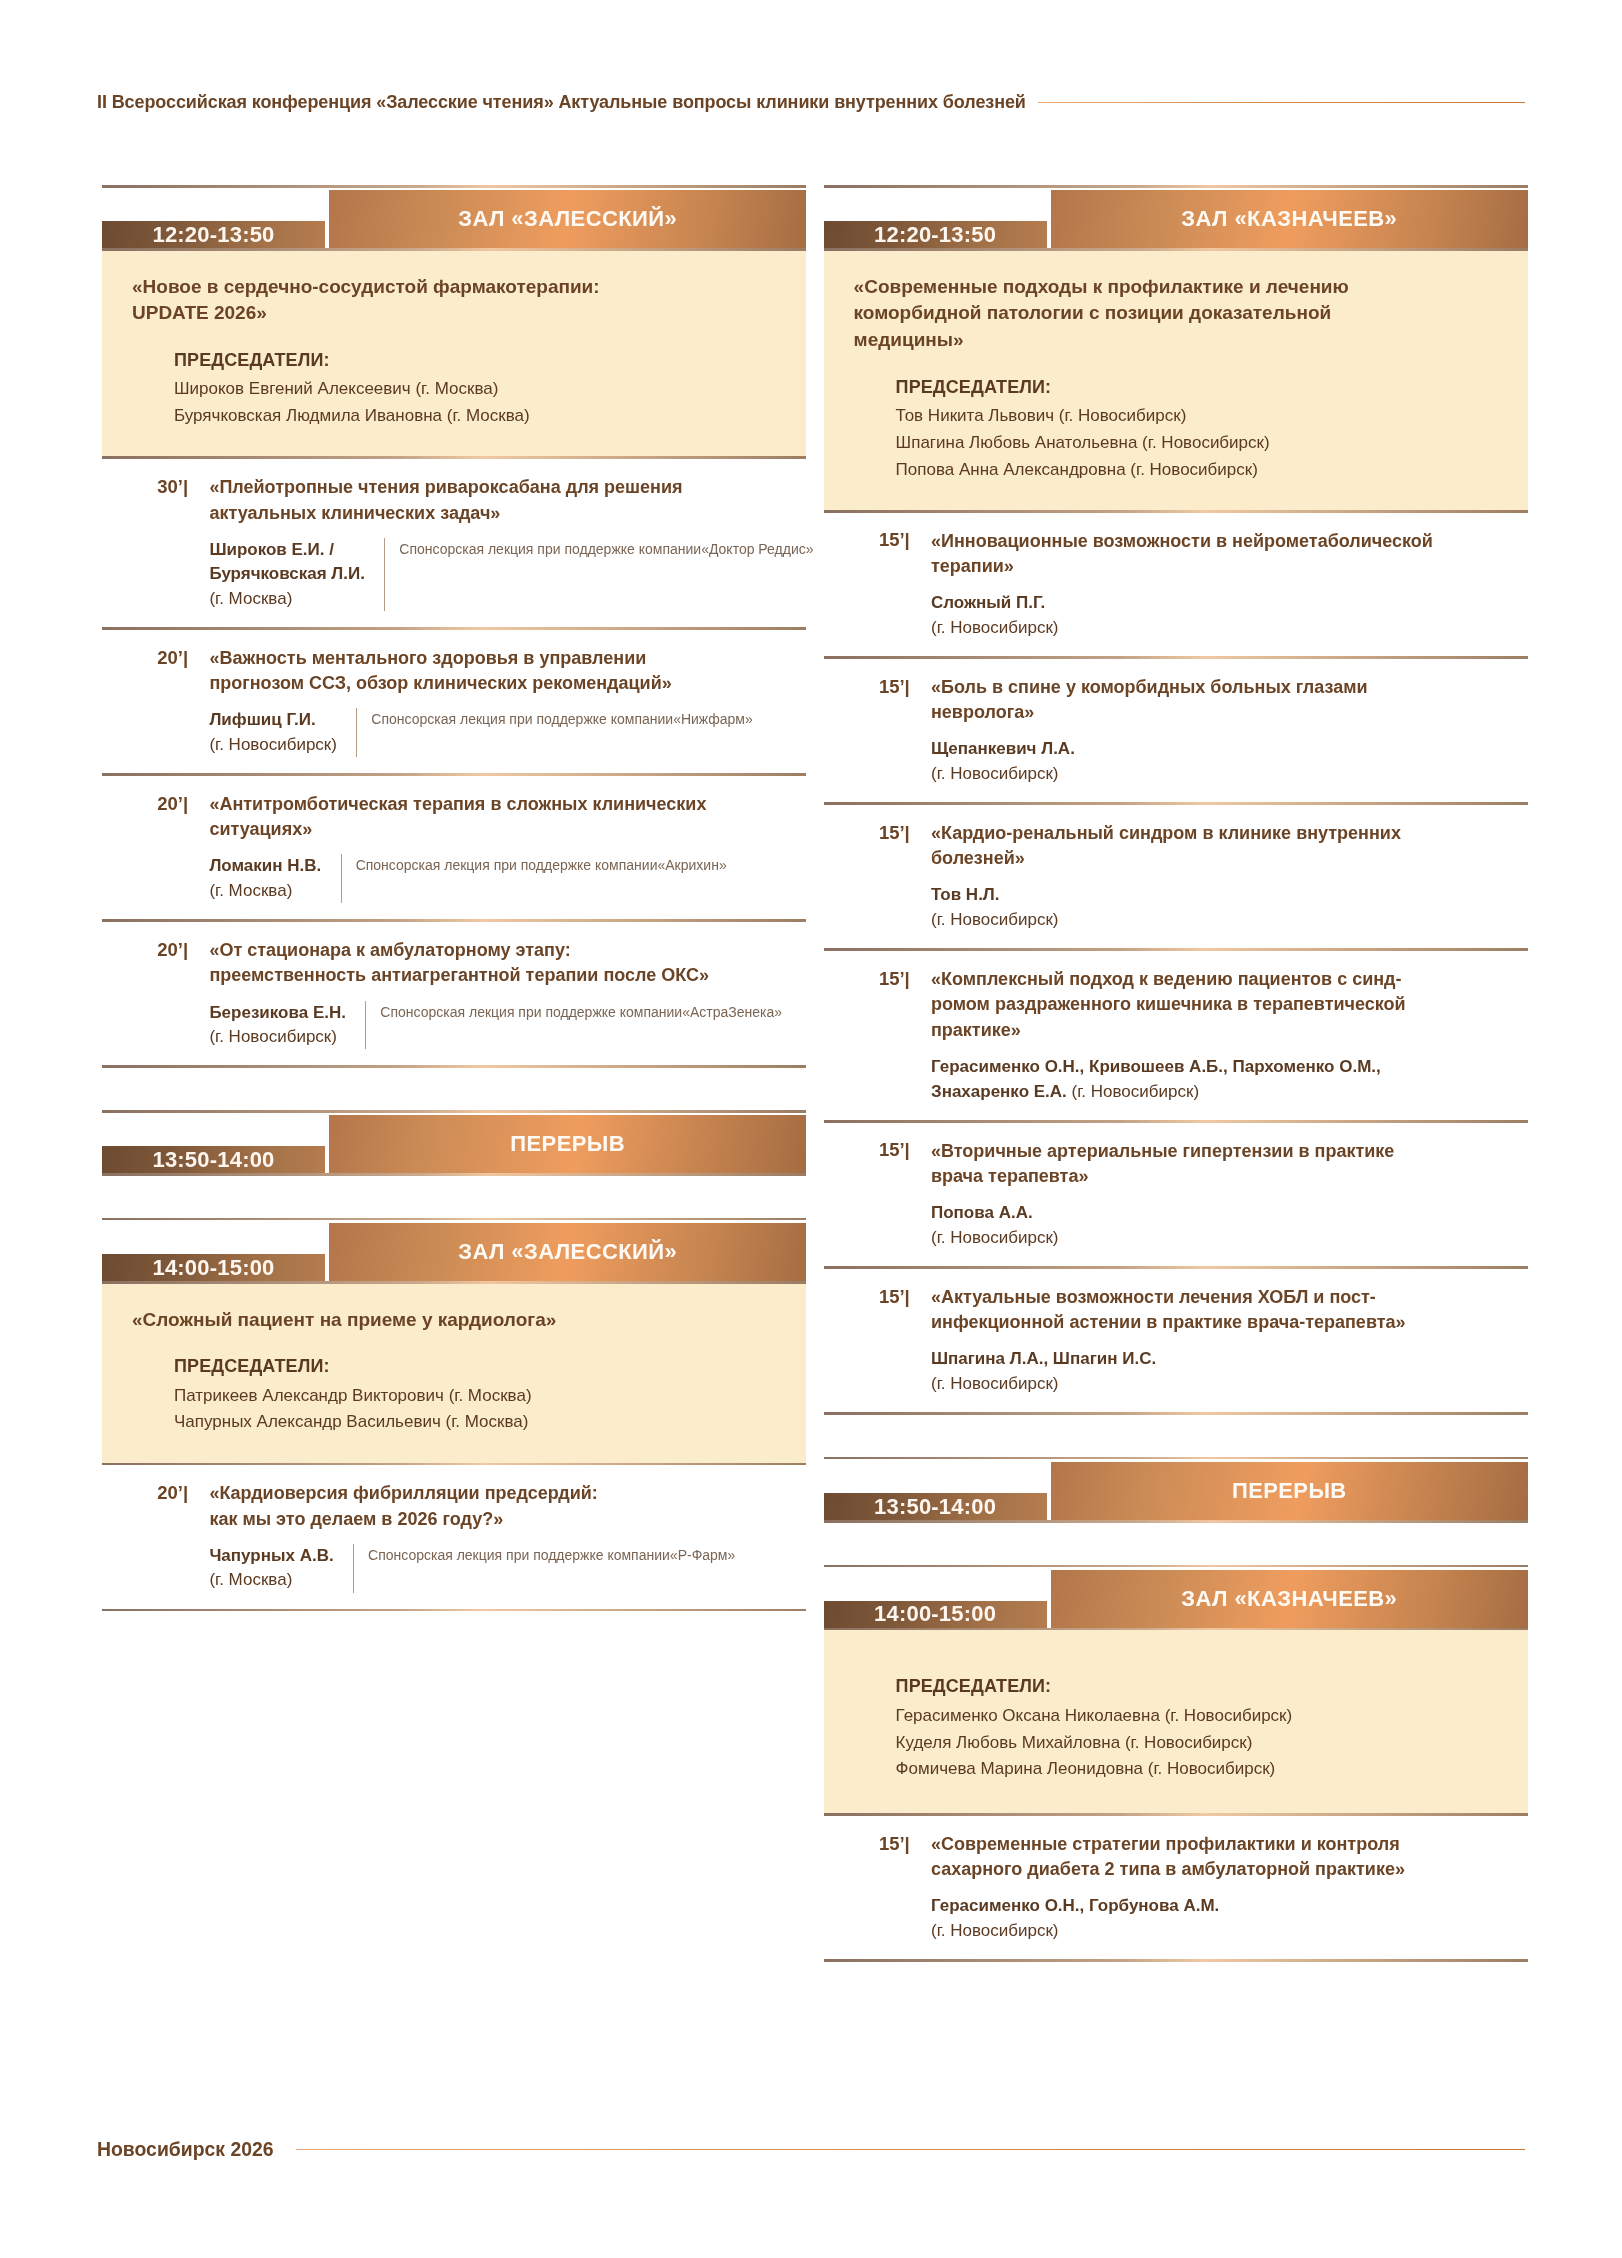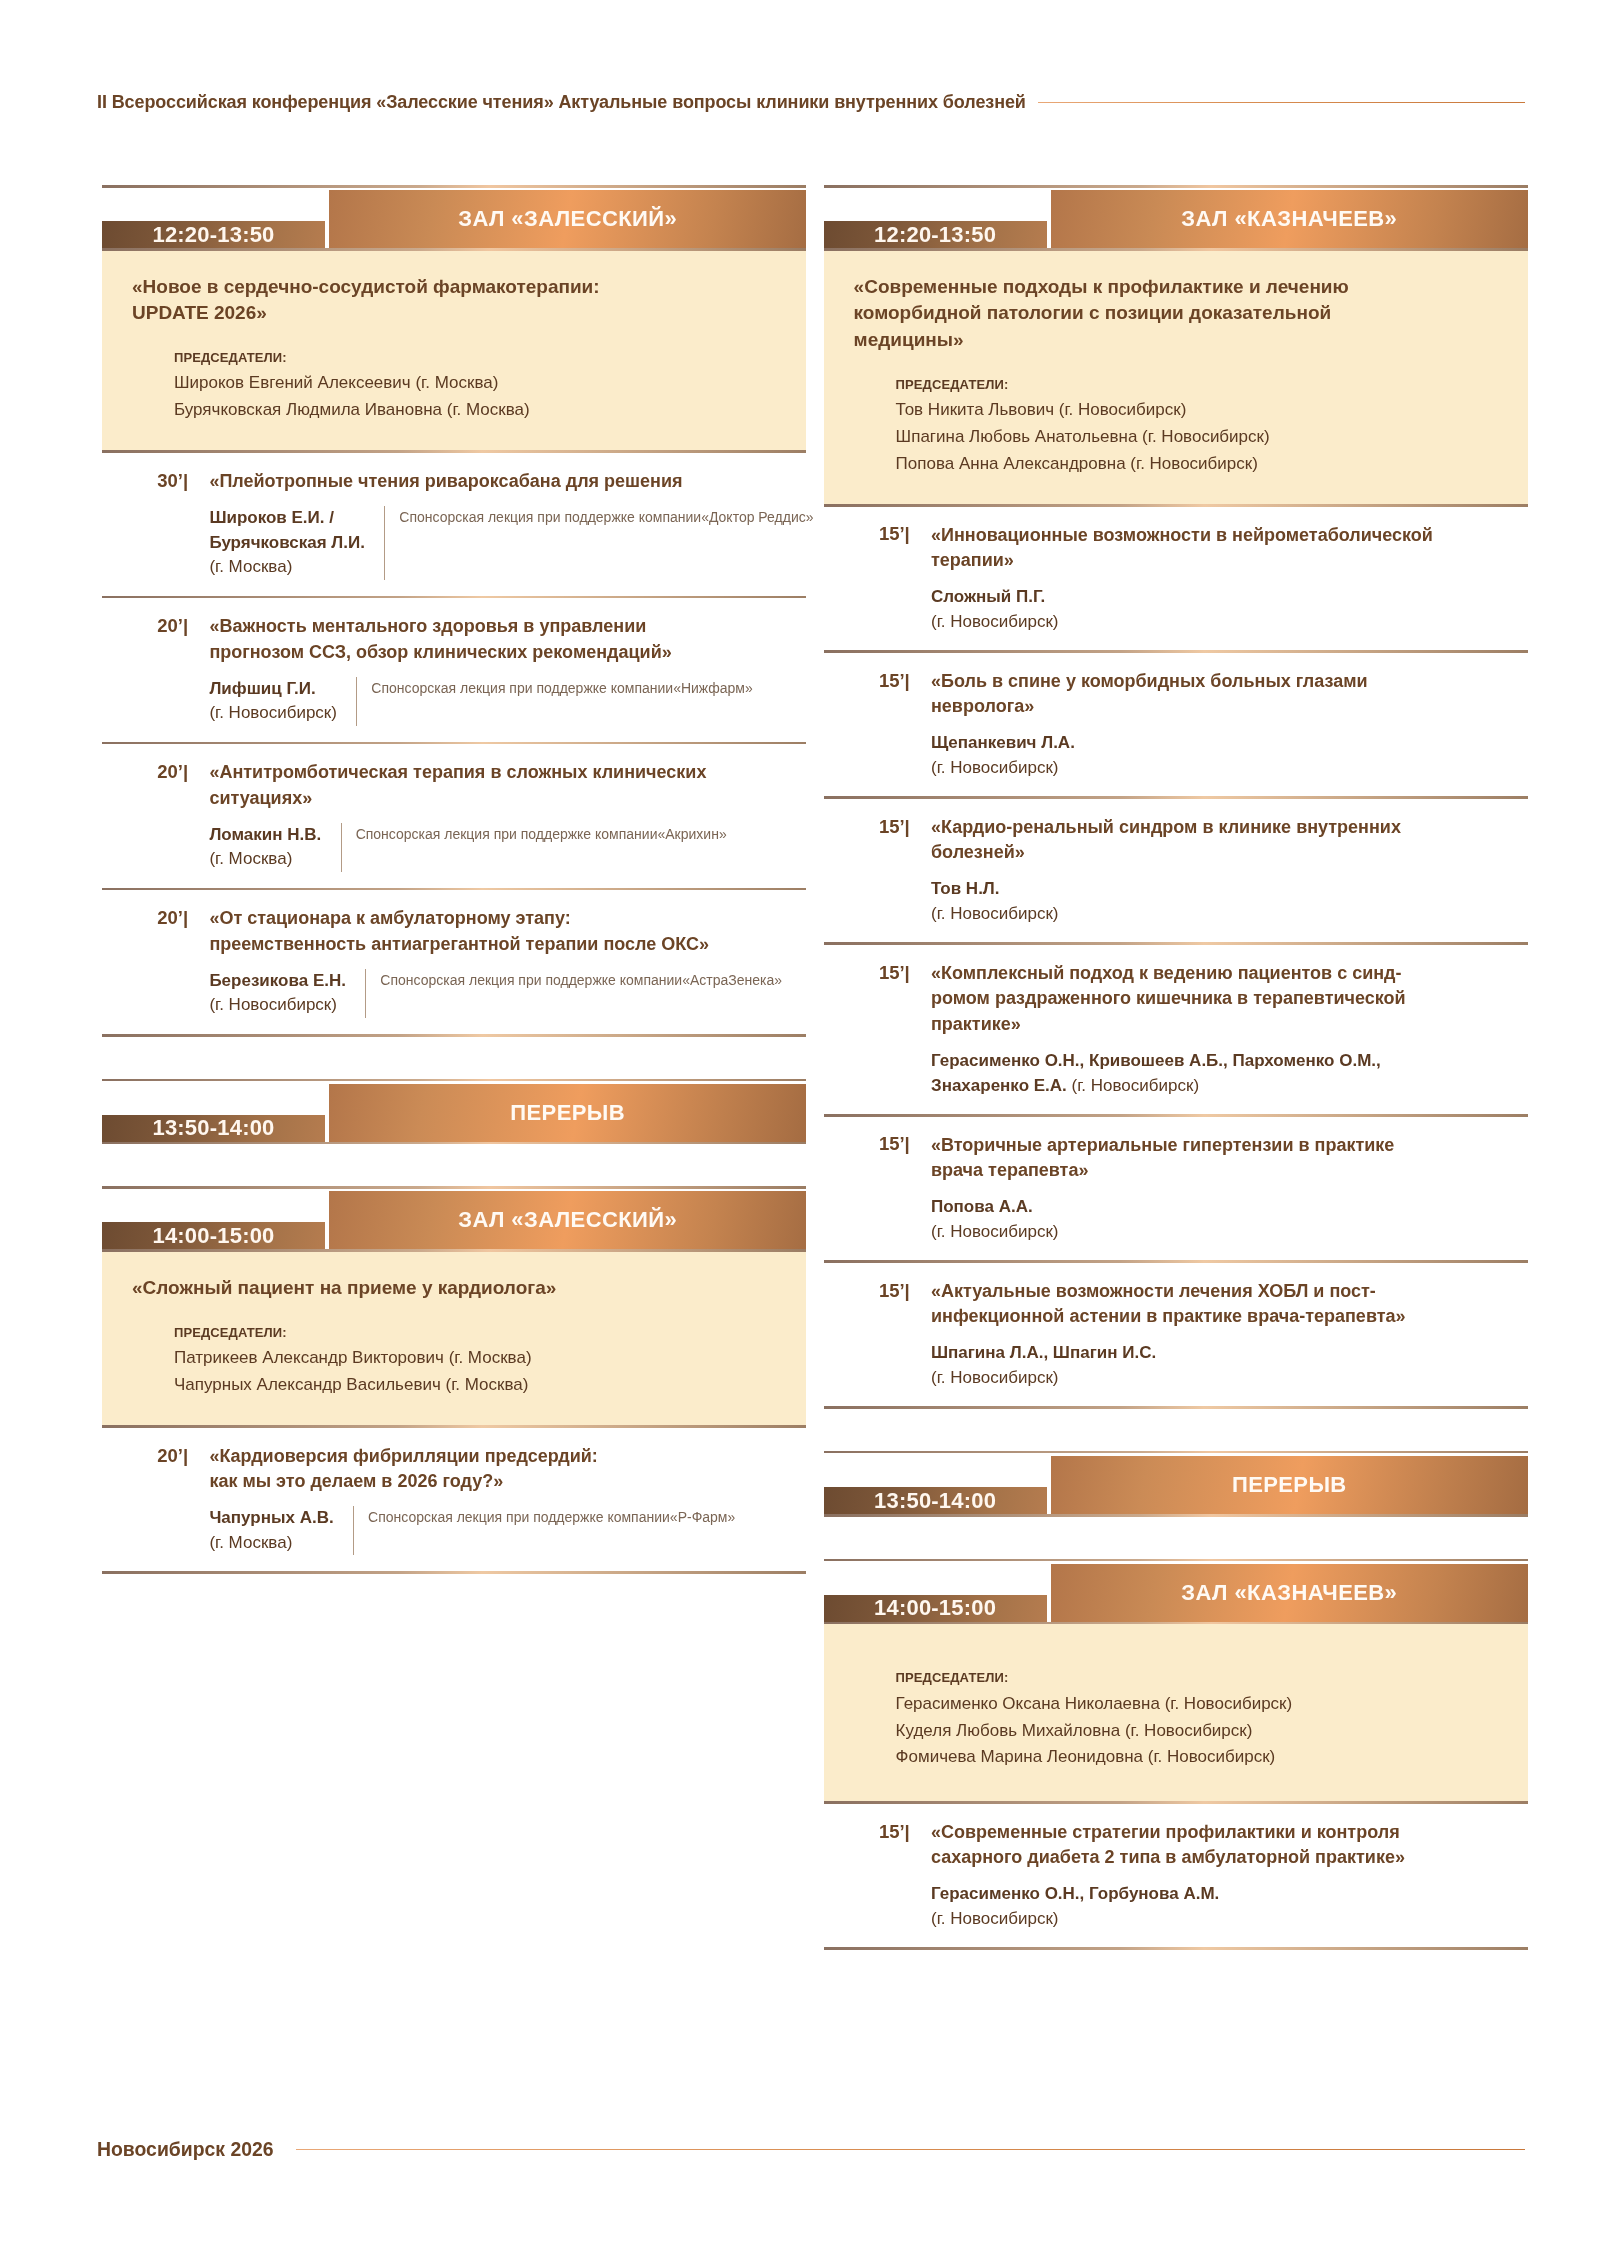--- a/index.html
+++ b/index.html
@@ -104,21 +104,21 @@
     line-height:1.40;
     color:#6b4426;
     margin:0 0 0 0;
   }
   .session-title .ln{ display:block; }
   .chairs{
     margin-top:23px;
     padding-left:42px;
   }
   .chairs-label{
-    font-size:13px;
+    font-size:18px;
     font-weight:700;
     color:#5b3a22;
     letter-spacing:0.1px;
     margin-bottom:5.3px;
   }
   .chair{
     font-size:17px;
     font-weight:400;
     color:#5b3a22;
     line-height:1.58;
@@ -245,20 +245,21 @@
               <div class="chair">Широков Евгений Алексеевич (г. Москва)</div>
               <div class="chair">Бурячковская Людмила Ивановна (г. Москва)</div>
             </div>
           </div>
           <div class="divider"></div>
           <div class="talk">
             <div class="dur">30’|</div>
             <div class="body">
               <div class="talk-title">
                 <span class="ln">«Плейотропные чтения ривароксабана для решения</span>
+                <span class="ln">актуальных клинических задач»</span>
               </div>
               <div class="speaker-row">
                 <div class="speaker-block">
                   <div class="speaker-names">
                     <span class="ln">Широков Е.И. /</span>
                     <span class="ln">Бурячковская Л.И.</span>
                   </div>
                   <div class="speaker-city">(г. Москва)</div>
                 </div>
                 <div class="sponsor">

